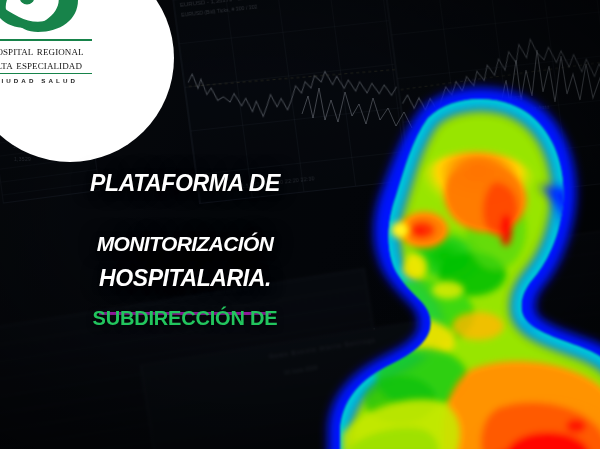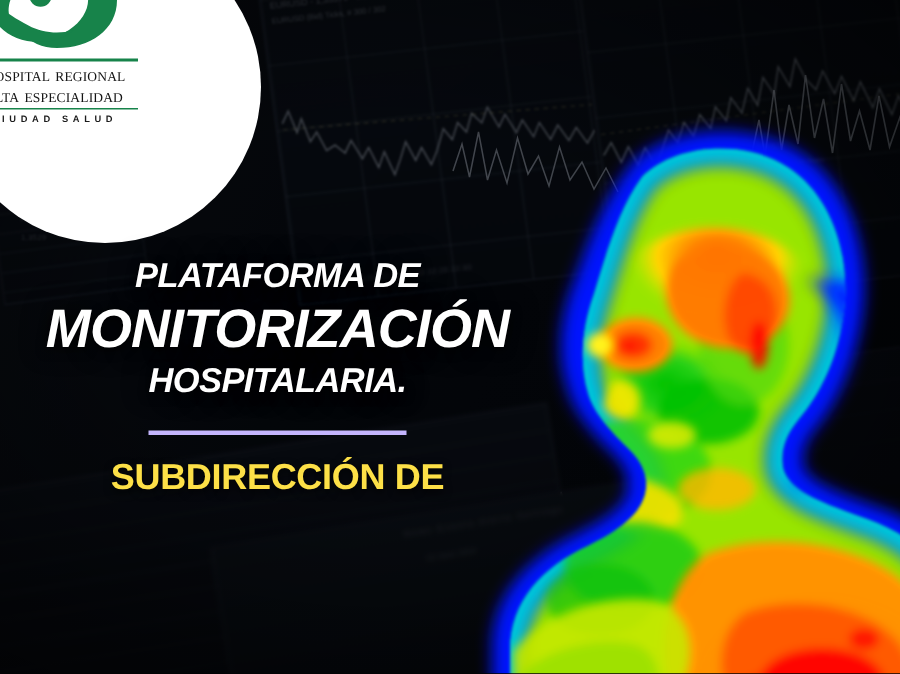--- a/index.html
+++ b/index.html
@@ -180,40 +180,40 @@
     font-family: "Liberation Sans", sans-serif;
     font-weight: bold;
     font-style: italic;
     color: #ffffff;
     font-size: 23px;
     line-height: 35px;
     letter-spacing: -0.4px;
     text-shadow: 0 2px 7px rgba(0,0,0,0.85), 0 0 18px rgba(0,0,0,0.6);
     white-space: nowrap;
   }
-  .hl.l2 { font-size: 36px; letter-spacing: -0.6px; }
+  .hl.l2 { font-size: 21px; letter-spacing: -0.6px; margin-top: 25px; }
   .hl.l3 {
     display: inline-block;
-    border-bottom: 3px solid #c4b5fd;
+    border-bottom: 3px solid #a21caf;
     padding-bottom: 16px;
   }
 
   
   #subtitle {
     position: absolute;
     left: 30px;
     top: 308px;
     width: 310px;
     text-align: center;
   }
   .sub {
     font-family: "Liberation Sans", sans-serif;
     font-weight: bold;
-    color: #fde047;
-    font-size: 24px;
+    color: #22c55e;
+    font-size: 20px;
     line-height: 21px;
     letter-spacing: -0.2px;
     text-shadow: 0 2px 6px rgba(0,0,0,0.85);
     white-space: nowrap;
   }
 </style>
 </head>
 <body>
 
 <div id="slide">

